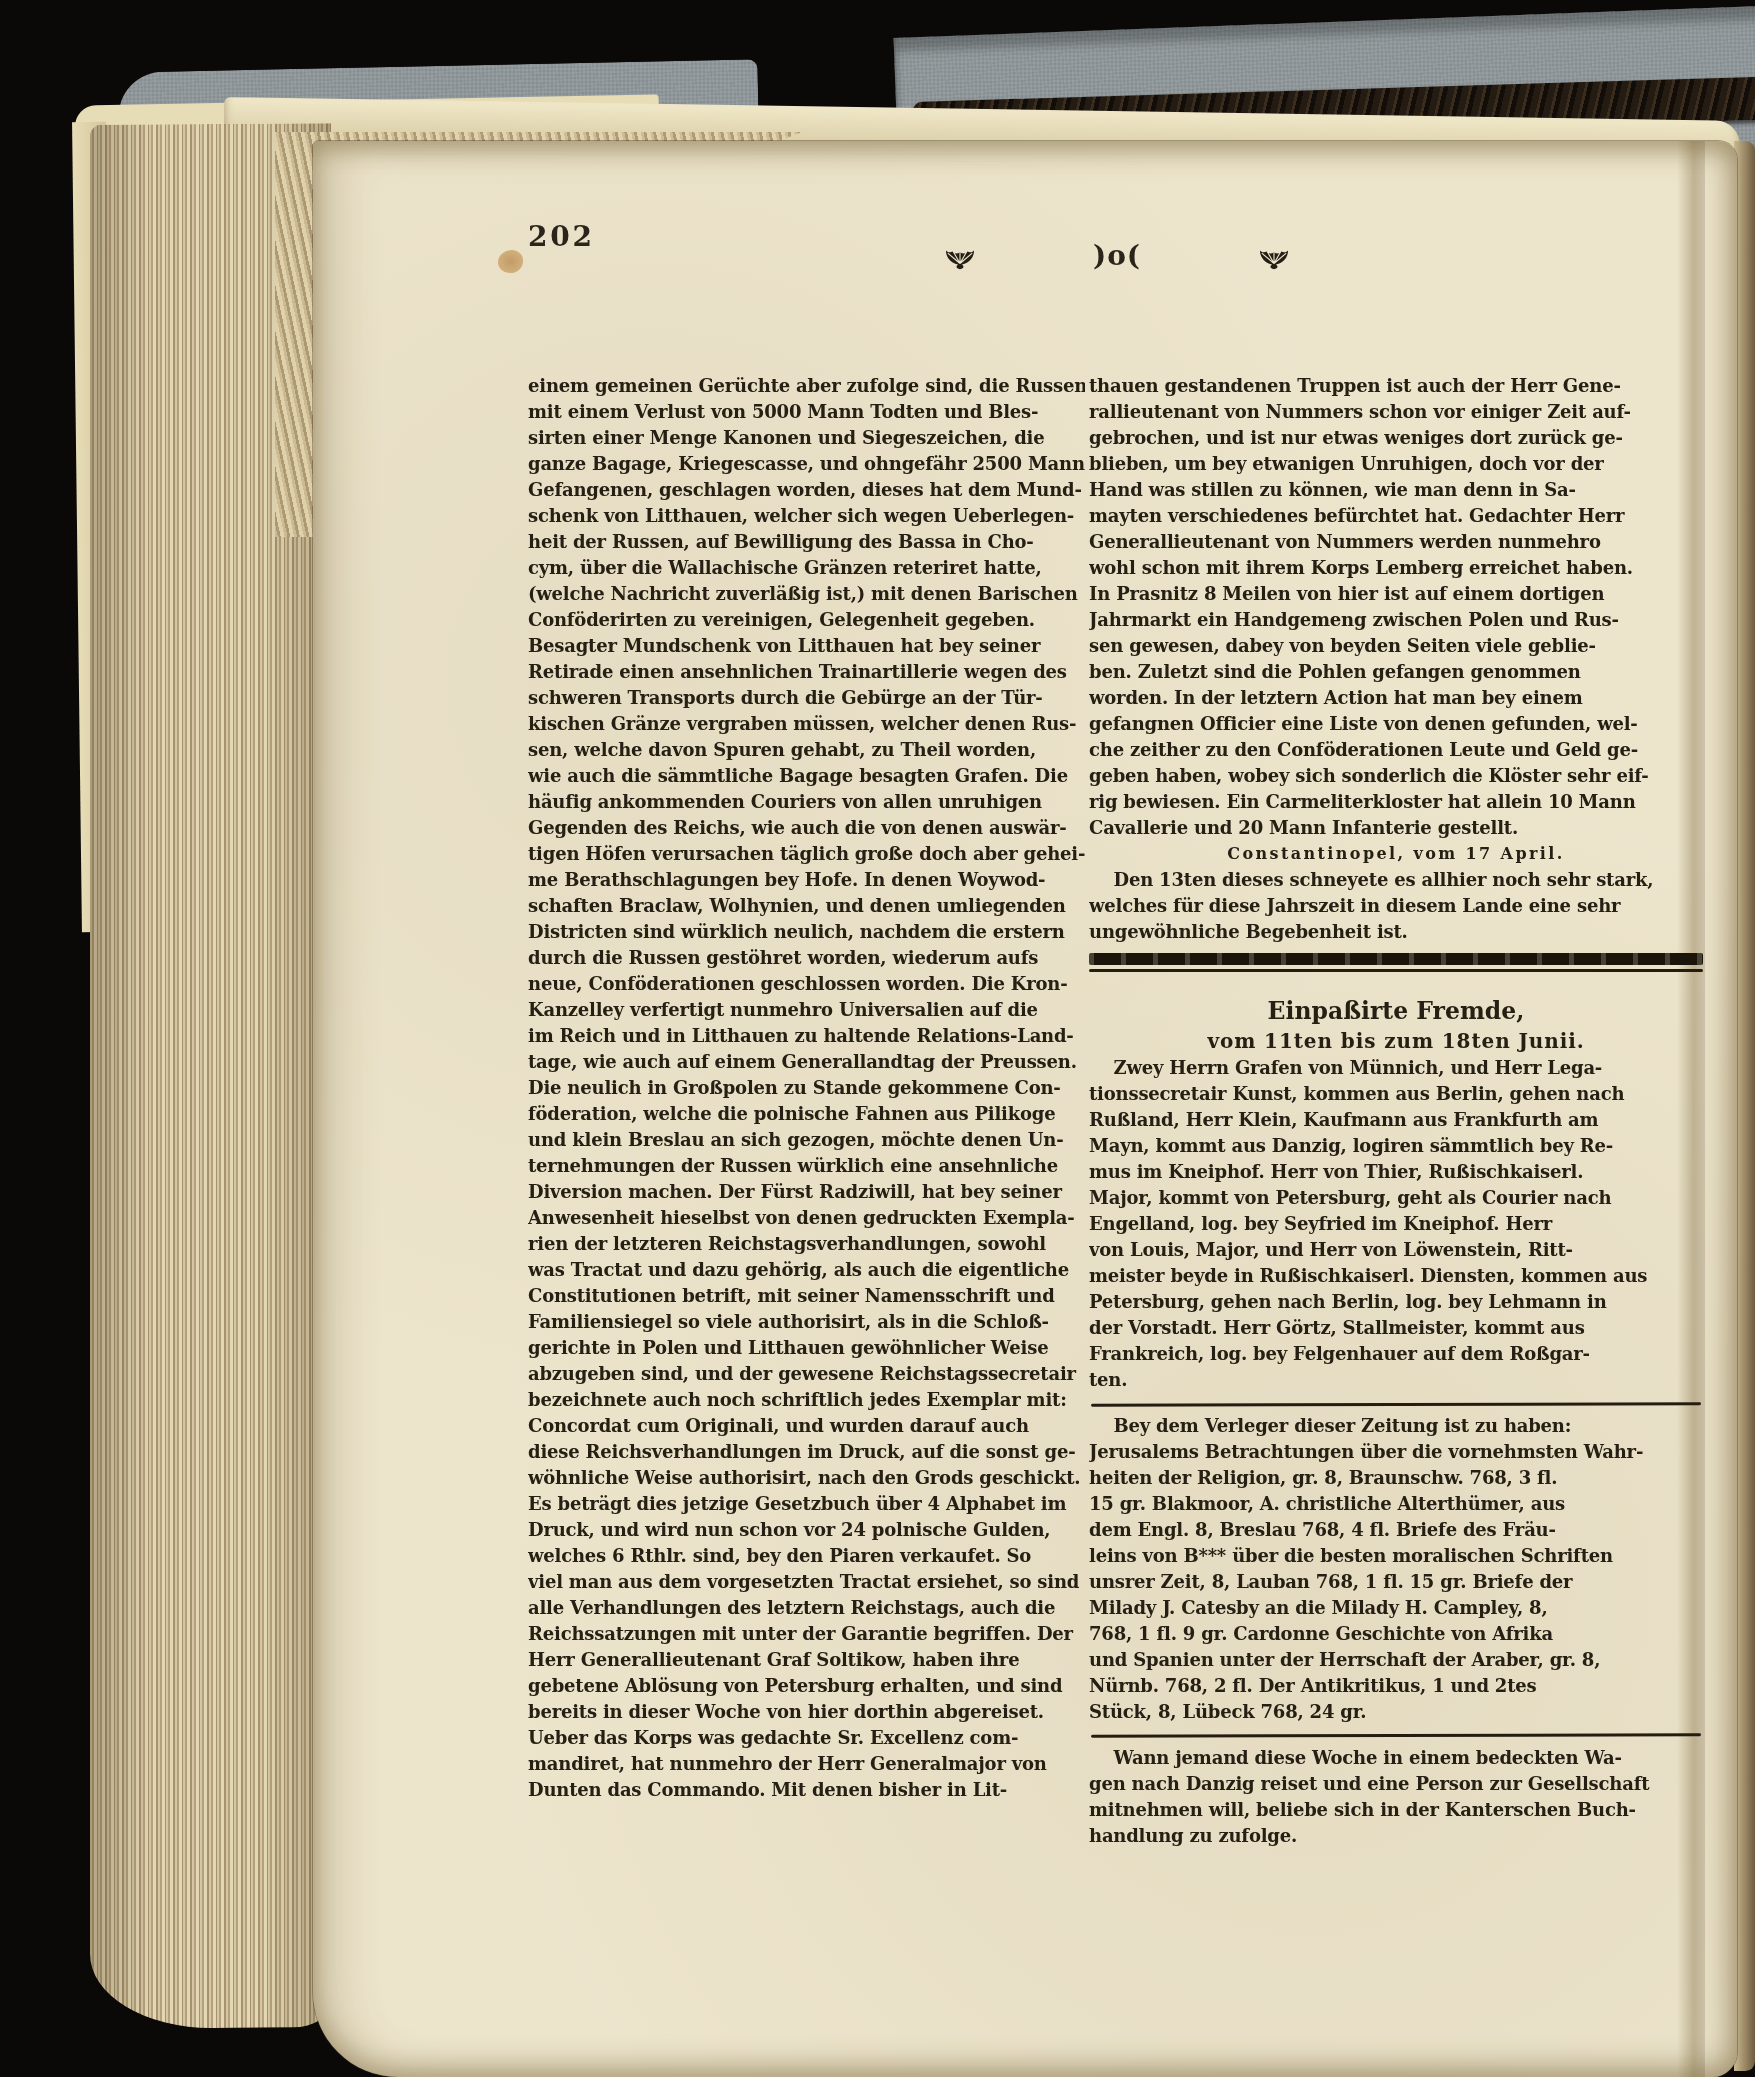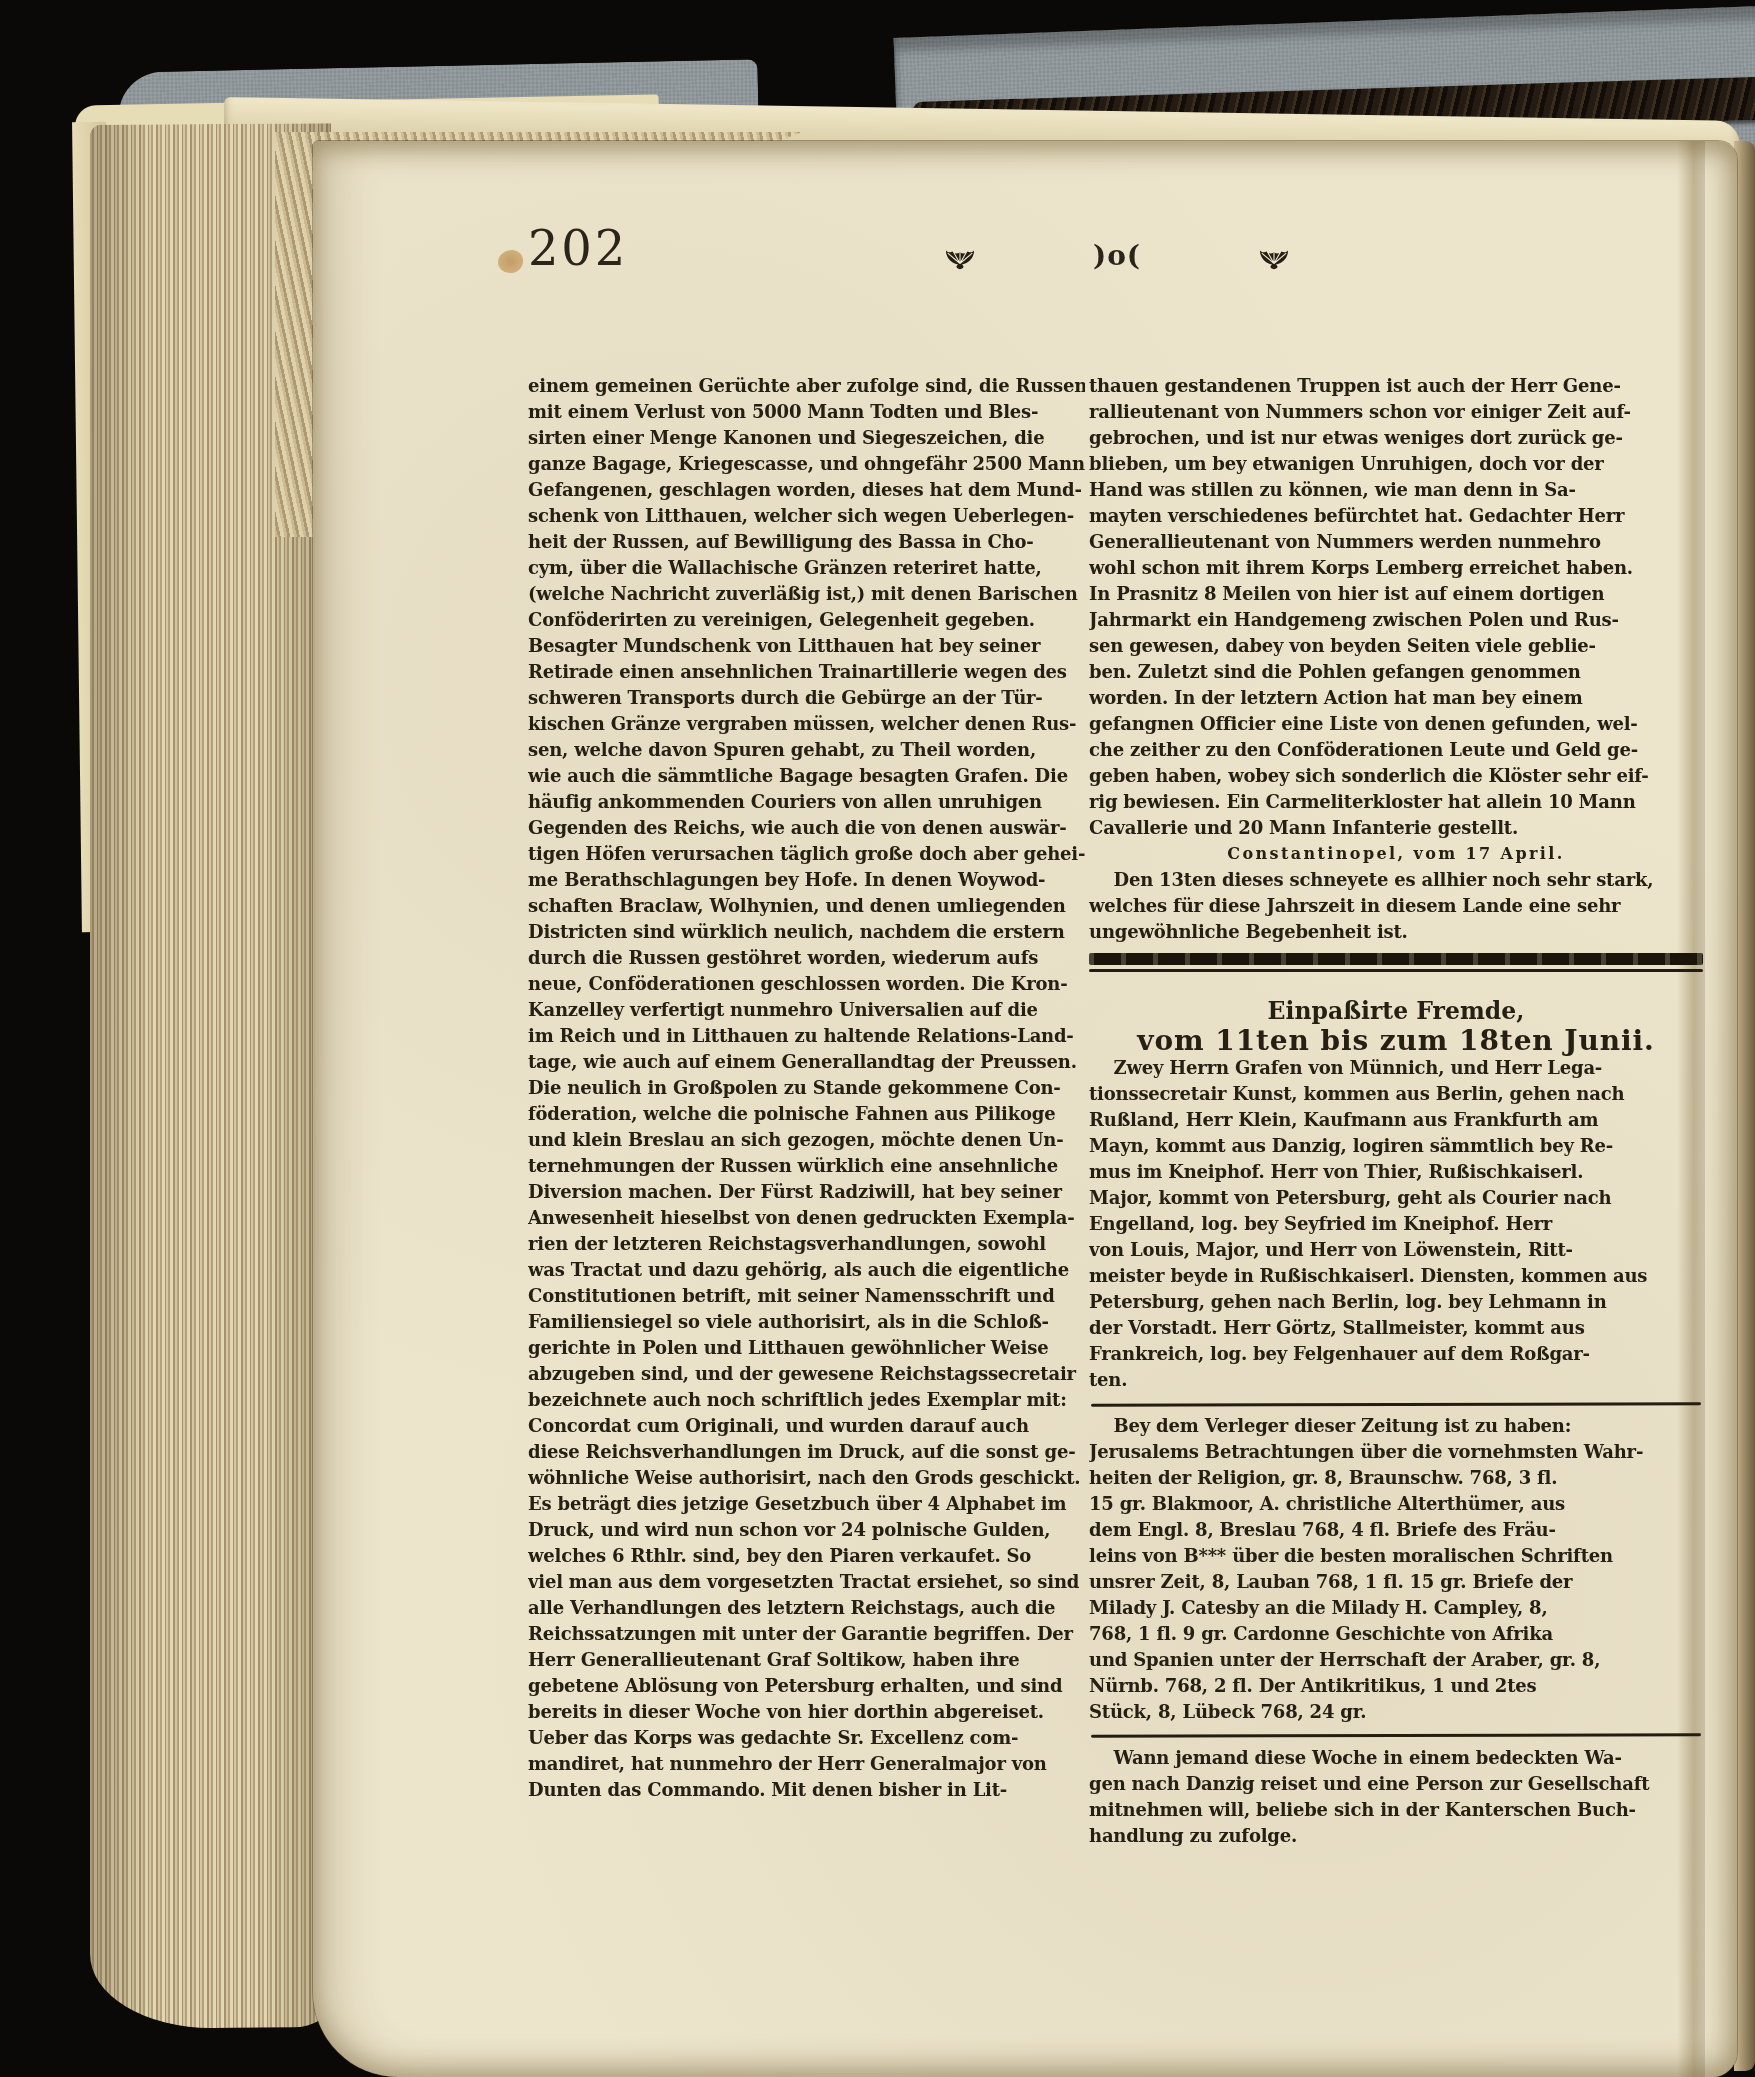--- a/index.html
+++ b/index.html
@@ -60,37 +60,37 @@
                   inset -15px 0 26px rgba(130,110,70,.30),
                   inset 24.5px 0 43px rgba(120,100,60,.24),
                   inset 0 -13px 22.6px rgba(130,110,70,.28),
                   0 0 0 0.9px rgba(60,45,25,.4);}
   .crease{position:absolute;right:32px;top:0;width:28px;height:100%;
       background:linear-gradient(90deg,rgba(0,0,0,0),rgba(120,100,55,.38) 60%,rgba(60,45,25,.16));}
   .stain{position:absolute;left:185px;top:109px;width:24.5px;height:22.6px;border-radius:60% 45% 55% 50%;
       background:radial-gradient(#b98a4e,#caa368 70%,rgba(0,0,0,0) 78%);opacity:.8;}
 
   
-  .pagenum{position:absolute;left:215px;top:79px;font-size:48px;font-weight:400;
+  .pagenum{position:absolute;left:215px;top:79px;font-size:28px;font-weight:700;
       letter-spacing:2.8px;color:#2a241a;}
   .ornaments{position:absolute;left:629px;top:98px;width:350px;display:flex;
       justify-content:space-between;align-items:center;}
   .hdr-mark{font-size:28px;font-weight:700;color:#2a241a;letter-spacing:0.9px;}
 
   .col{position:absolute;top:232px;overflow:hidden;}
   .col-left{left:215px;width:557px;}
   .col-right{left:776px;width:614px;}
   .tline{white-space:nowrap;font-size:18px;font-weight:700;line-height:26px;height:26px;
       color:#262014;letter-spacing:-0.2px;}
   .para .tline:first-child{text-indent:24.5px;}
 
   .heading{text-align:center;font-weight:700;color:#262014;}
   .heading.sp{font-size:16px;letter-spacing:2.4px;line-height:26px;}
   .heading.big{font-size:23.5px;line-height:32px;margin-top:23px;}
-  .heading.sub{font-size:28px;line-height:28px;letter-spacing:0.9px;}
+  .heading.sub{font-size:20px;line-height:28px;letter-spacing:0.9px;}
 
   .divider-thick{margin:7.5px 0 5.6px;}
   .divider-thick .bar{height:12.2px;border-radius:1.9px;background:#1a140a;
       background-image:repeating-linear-gradient(90deg, rgba(236,228,203,.22) 0 4.7px, rgba(0,0,0,0) 4.7px 32px);}
   .divider-thick .line{height:2.8px;background:#241c10;margin-top:4.7px;border-radius:1.9px;}
   .rule{height:2.8px;background:#241c10;margin:9.4px 1.9px 7.5px;border-radius:1.9px;transform:rotate(-0.15deg);}
 </style>
 </head>
 <body>
 

